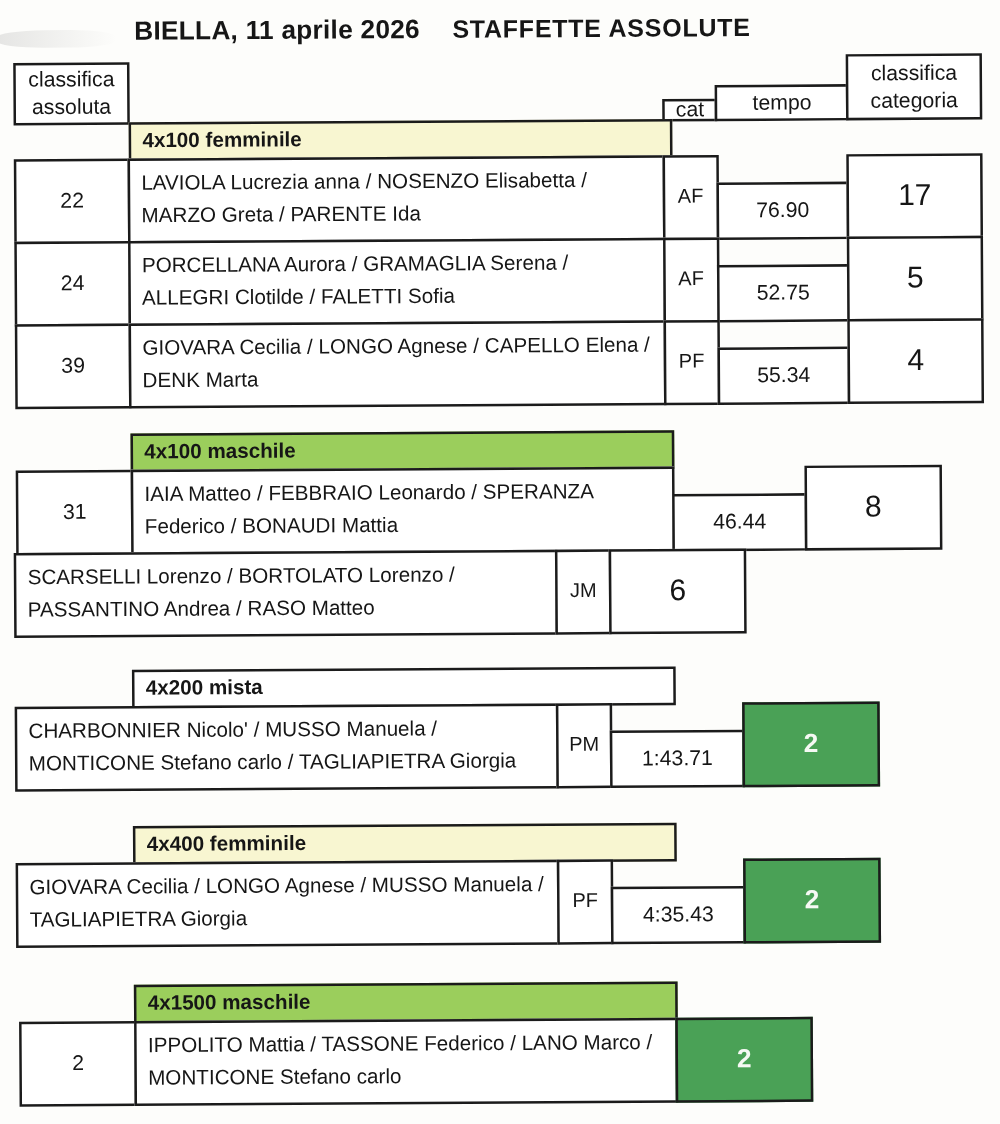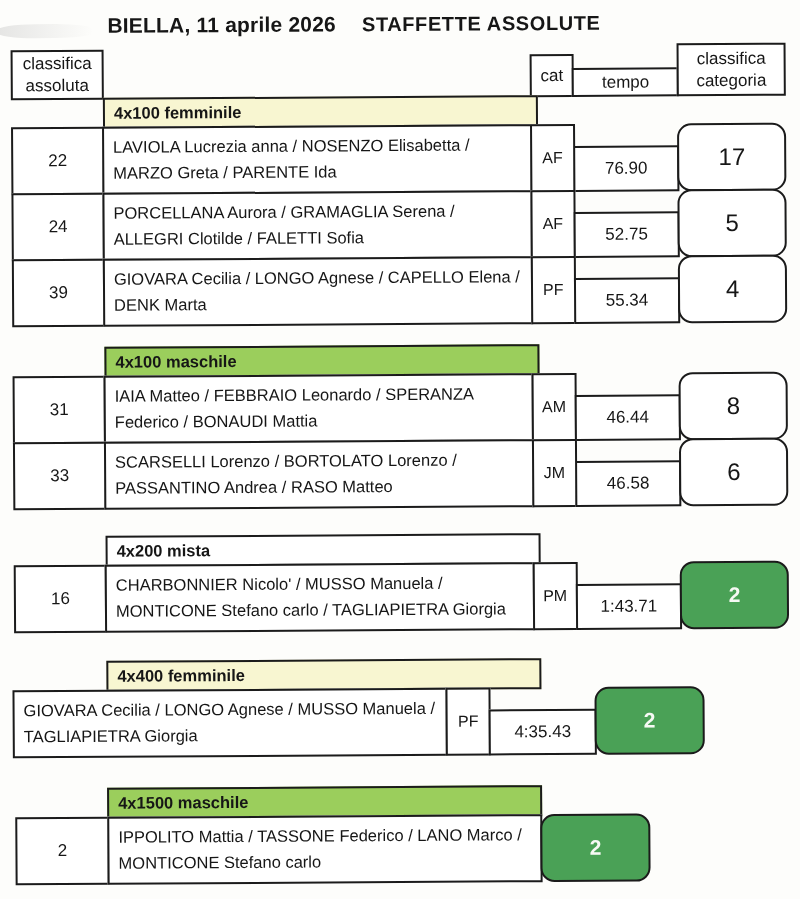--- a/index.html
+++ b/index.html
@@ -37,21 +37,21 @@
   .w-catrank{width:110px;margin-left:-2px;}
 
   
   .head-row{display:flex;align-items:flex-end;height:53px;}
   .head-cell{
     display:flex;flex-direction:column;justify-content:center;align-items:center;
     font-size:17px;line-height:1.28;text-align:center;
   }
   .head-rank{height:50px;}
   .head-spacer{width:431px;}
-  .head-cat{height:43px;margin-left:0;}
+  .head-cat{height:18px;margin-left:0;}
   .head-tempo{height:29px;}
   .head-catrank{height:53px;}
 
   
   .band-row{display:flex;}
   .band-spacer{width:94px;}
   .band{
     height:31px;display:flex;align-items:center;
     padding-left:9px;font-weight:bold;font-size:16.5px;
   }
@@ -61,21 +61,21 @@
   .data-row{display:flex;height:68px;margin-top:-2px;}
   .c{display:flex;align-items:center;justify-content:center;text-align:center;}
   .c-rank{font-size:17px;}
   .c-names{
     justify-content:flex-start;text-align:left;
     font-size:16.5px;line-height:1.55;
     padding:2px 6px 2px 9px;
   }
   .c-cat{font-size:16px;}
   .c-tempo{font-size:17px;}
-  .c-catrank{font-size:24px;border-radius:14px;}
+  .c-catrank{font-size:24px;}
   .c-catrank.hl{font-size:21px;font-weight:bold;color:#f6f9f4;}
 
   
   .section{margin-top:-2px;}
   .section:nth-of-type(2){margin-top:20px;}
   .section:nth-of-type(3){margin-top:26px;}
   .section:nth-of-type(4){margin-top:28px;}
   .section:nth-of-type(5){margin-top:30px;}
 
   
@@ -152,41 +152,37 @@
         <div class="section">
           <div class="band-row">
             <div class="band-spacer"></div>
             <div class="cellb band w-names" style="background: rgb(155, 206, 92);">4x100 maschile</div>
           </div>
           <div class="data-row">
             <div class="cellb c c-rank w-rank">31</div>
             <div class="cellb c c-names w-names">
               <div>IAIA Matteo / FEBBRAIO Leonardo / SPERANZA Federico / BONAUDI Mattia</div>
             </div>
-            <div class="cellb c c-cat w-cat">AM</div>
             <div class="cellb c c-tempo w-tempo">46.44</div>
             <div class="cellb c c-catrank w-catrank">8</div>
           </div>
           <div class="data-row">
-            <div class="cellb c c-rank w-rank">33</div>
             <div class="cellb c c-names w-names">
               <div>SCARSELLI Lorenzo / BORTOLATO Lorenzo / PASSANTINO Andrea / RASO Matteo</div>
             </div>
             <div class="cellb c c-cat w-cat">JM</div>
-            <div class="cellb c c-tempo w-tempo">46.58</div>
             <div class="cellb c c-catrank w-catrank">6</div>
           </div>
         </div>
         <div class="section">
           <div class="band-row">
             <div class="band-spacer"></div>
             <div class="cellb band w-names band-neutral">4x200 mista</div>
           </div>
           <div class="data-row">
-            <div class="cellb c c-rank w-rank">16</div>
             <div class="cellb c c-names w-names">
               <div>CHARBONNIER Nicolo' / MUSSO Manuela / MONTICONE Stefano carlo / TAGLIAPIETRA Giorgia</div>
             </div>
             <div class="cellb c c-cat w-cat">PM</div>
             <div class="cellb c c-tempo w-tempo">1:43.71</div>
             <div class="cellb c c-catrank w-catrank hl" style="background: rgb(74, 161, 86);">2</div>
           </div>
         </div>
         <div class="section">
           <div class="band-row">

